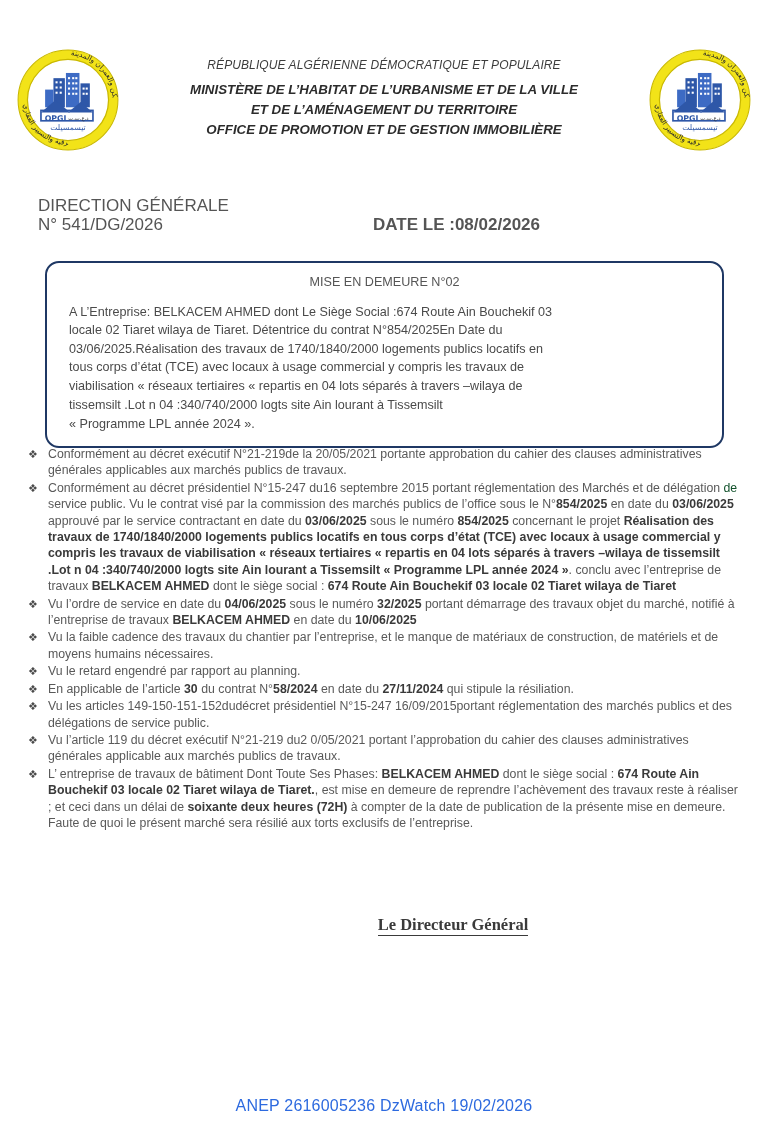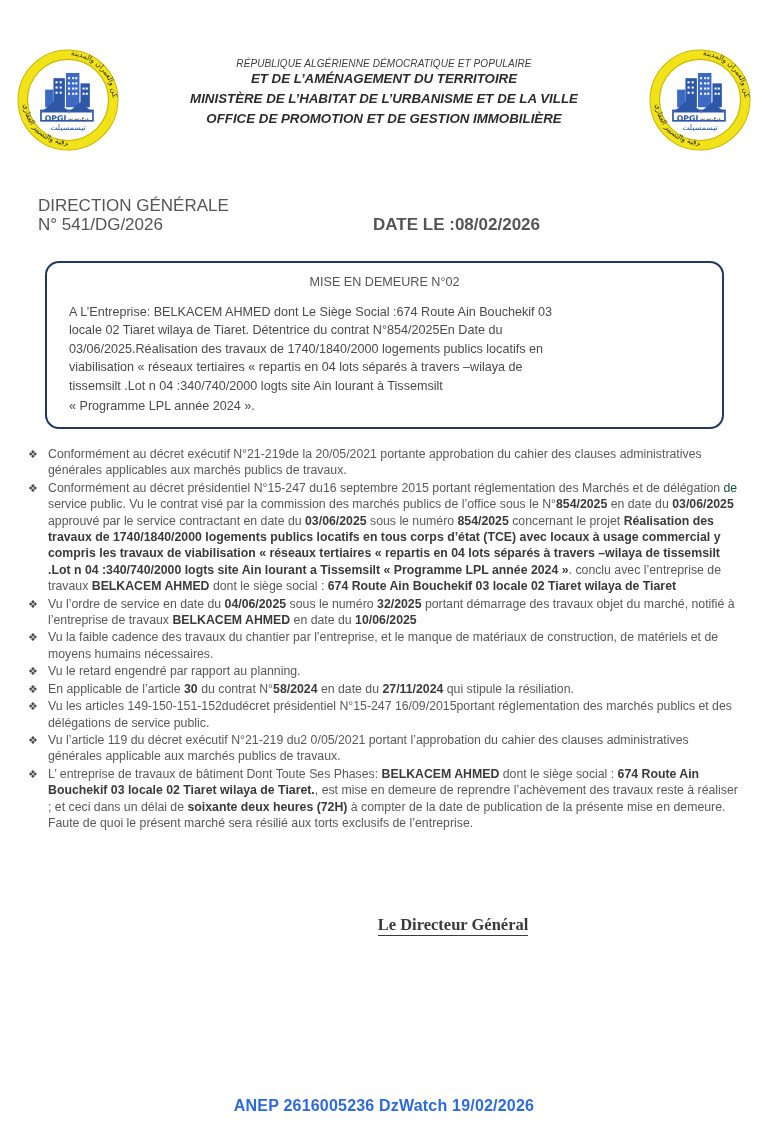--- a/index.html
+++ b/index.html
@@ -33,23 +33,24 @@
 
   .header-titles {
     position: absolute;
     left: 120px;
     right: 120px;
     top: 58px;
     text-align: center;
   }
   .h-line1 {
     font-style: italic;
-    font-size: 10px;
+    font-size: 12px;
     letter-spacing: .1px;
     color: #3d3d3d;
+    margin-bottom: 8px;
   }
   .h-line-b {
     font-style: italic;
     font-weight: bold;
     font-size: 13.3px;
     color: #2c2c2c;
     line-height: 20px;
     white-space: nowrap;
   }
 
@@ -139,21 +140,21 @@
     padding-bottom: 1px;
   }
 
   
   .footer {
     position: absolute;
     top: 1097px;
     left: 0;
     width: 768px;
     text-align: center;
-    font-weight: bold;
+    font-weight: normal;
     font-size: 16px;
     color: #2d6adf;
     letter-spacing: .2px;
   }
 </style>
 </head>
 <body>
 
 <div class="header">
 
@@ -204,22 +205,22 @@
       <path d="M 50 62 L 62 52 L 74 62 Z" fill="#2E57A8"></path>
       <rect x="24" y="60" width="50" height="10" fill="none" stroke="#2E57A8" stroke-width="1.6"></rect>
       <text x="38" y="70" font-size="7.5" font-weight="bold" fill="#2E57A8" font-family="DejaVu Sans, sans-serif" text-anchor="middle">OPGI</text>
       <text x="60" y="69" font-size="5" fill="#2b2b2b" font-family="DejaVu Sans, sans-serif" text-anchor="middle">د.ع.ت.ت</text>
       <text x="50" y="79" font-size="7.5" fill="#2E57A8" font-family="DejaVu Sans, sans-serif" text-anchor="middle">تيسمسيلت</text>
     </svg>
   </div>
 
   <div class="header-titles">
     <div class="h-line1">RÉPUBLIQUE ALGÉRIENNE DÉMOCRATIQUE ET POPULAIRE</div>
+    <div class="h-line-b">MINISTÈRE DE L’HABITAT DE L’URBANISME ET DE LA VILLE</div>
     <div class="h-line-b">ET DE L’AMÉNAGEMENT DU TERRITOIRE</div>
-    <div class="h-line-b">MINISTÈRE DE L’HABITAT DE L’URBANISME ET DE LA VILLE</div>
     <div class="h-line-b">OFFICE DE PROMOTION ET DE GESTION IMMOBILIÈRE</div>
   </div>
 
   <div class="logo right">
     <svg viewBox="0 0 100 100">
       <circle cx="50" cy="50" r="48" fill="#F2E318" stroke="#C9B800" stroke-width="1"></circle>
       <circle cx="50" cy="50" r="39" fill="#FFFFFF" stroke="#C9B800" stroke-width="1.2"></circle>
       <path id="arcTop2" d="M 50 7 A 43 43 0 0 1 93 50" fill="none"></path>
       <path id="arcBot2" d="M 7 50 A 43 43 0 0 0 50 93" fill="none"></path>
       <text font-size="7" fill="#2b2b2b" font-family="DejaVu Sans, sans-serif">
@@ -272,20 +273,21 @@
     <span>N° 541/DG/2026</span>
     <span class="date">DATE LE :08/02/2026</span>
   </div>
 </div>
 
 <div class="notice-box">
   <div class="notice-title">MISE EN DEMEURE N°02</div>
   <div class="notice-body">A L’Entreprise: BELKACEM AHMED   dont Le Siège Social :674 Route Ain Bouchekif 03</div>
   <div class="notice-body">locale 02 Tiaret wilaya de Tiaret. Détentrice du contrat  N°854/2025En Date du</div>
   <div class="notice-body">03/06/2025.Réalisation des travaux de 1740/1840/2000 logements publics locatifs en</div>
+  <div class="notice-body">tous corps d’état (TCE) avec locaux à usage commercial  y compris les travaux de</div>
   <div class="notice-body">viabilisation « réseaux tertiaires «  repartis en 04 lots séparés à travers   –wilaya de</div>
   <div class="notice-body">tissemsilt .Lot n 04 :340/740/2000 logts site Ain lourant à Tissemsilt</div>
   <div class="notice-last">« Programme LPL année 2024 ».</div>
 </div>
 
 <div class="bullets" id="bullets-root">
     <div class="bullet-item"><span class="bullet-mark">❖</span><span><span>Conformément au décret exécutif N°21-219de la 20/05/2021 portante approbation du cahier des clauses administratives générales applicables aux marchés publics de travaux.</span></span></div>
     <div class="bullet-item"><span class="bullet-mark">❖</span><span><span>Conformément au décret présidentiel N°15-247 du16 septembre 2015 portant réglementation des Marchés et de délégation </span><span class="light">de </span><span>service public. Vu  le contrat visé par la commission des marchés publics de l’office sous le N°</span><span class="b">854/2025</span><span> en date du </span><span class="b">03/06/2025</span><span>  approuvé par le service contractant en date du </span><span class="b">03/06/2025</span><span>  sous le numéro </span><span class="b">854/2025</span><span> concernant le projet </span><span class="b">Réalisation des travaux de 1740/1840/2000 logements publics locatifs en tous corps d’état (TCE) avec locaux à usage commercial  y compris les travaux de viabilisation « réseaux tertiaires «  repartis en 04 lots séparés à travers   –wilaya de tissemsilt .Lot n 04 :340/740/2000 logts site Ain lourant a Tissemsilt « Programme LPL année 2024 »</span><span>. conclu avec l’entreprise de travaux </span><span class="b">BELKACEM AHMED</span><span>   dont le siège social : </span><span class="b">674 Route Ain Bouchekif 03 locale 02 Tiaret wilaya de Tiaret</span></span></div>
     <div class="bullet-item"><span class="bullet-mark">❖</span><span><span>Vu l’ordre de service en date du </span><span class="b">04/06/2025</span><span> sous le numéro </span><span class="b">32/2025</span><span> portant démarrage des travaux objet du marché, notifié à l’entreprise de travaux </span><span class="b">BELKACEM AHMED</span><span> en date du </span><span class="b">10/06/2025</span></span></div>
     <div class="bullet-item"><span class="bullet-mark">❖</span><span><span> Vu la faible cadence des travaux  du chantier par l’entreprise, et le manque de matériaux de construction, de matériels et de moyens humains nécessaires.</span></span></div>

